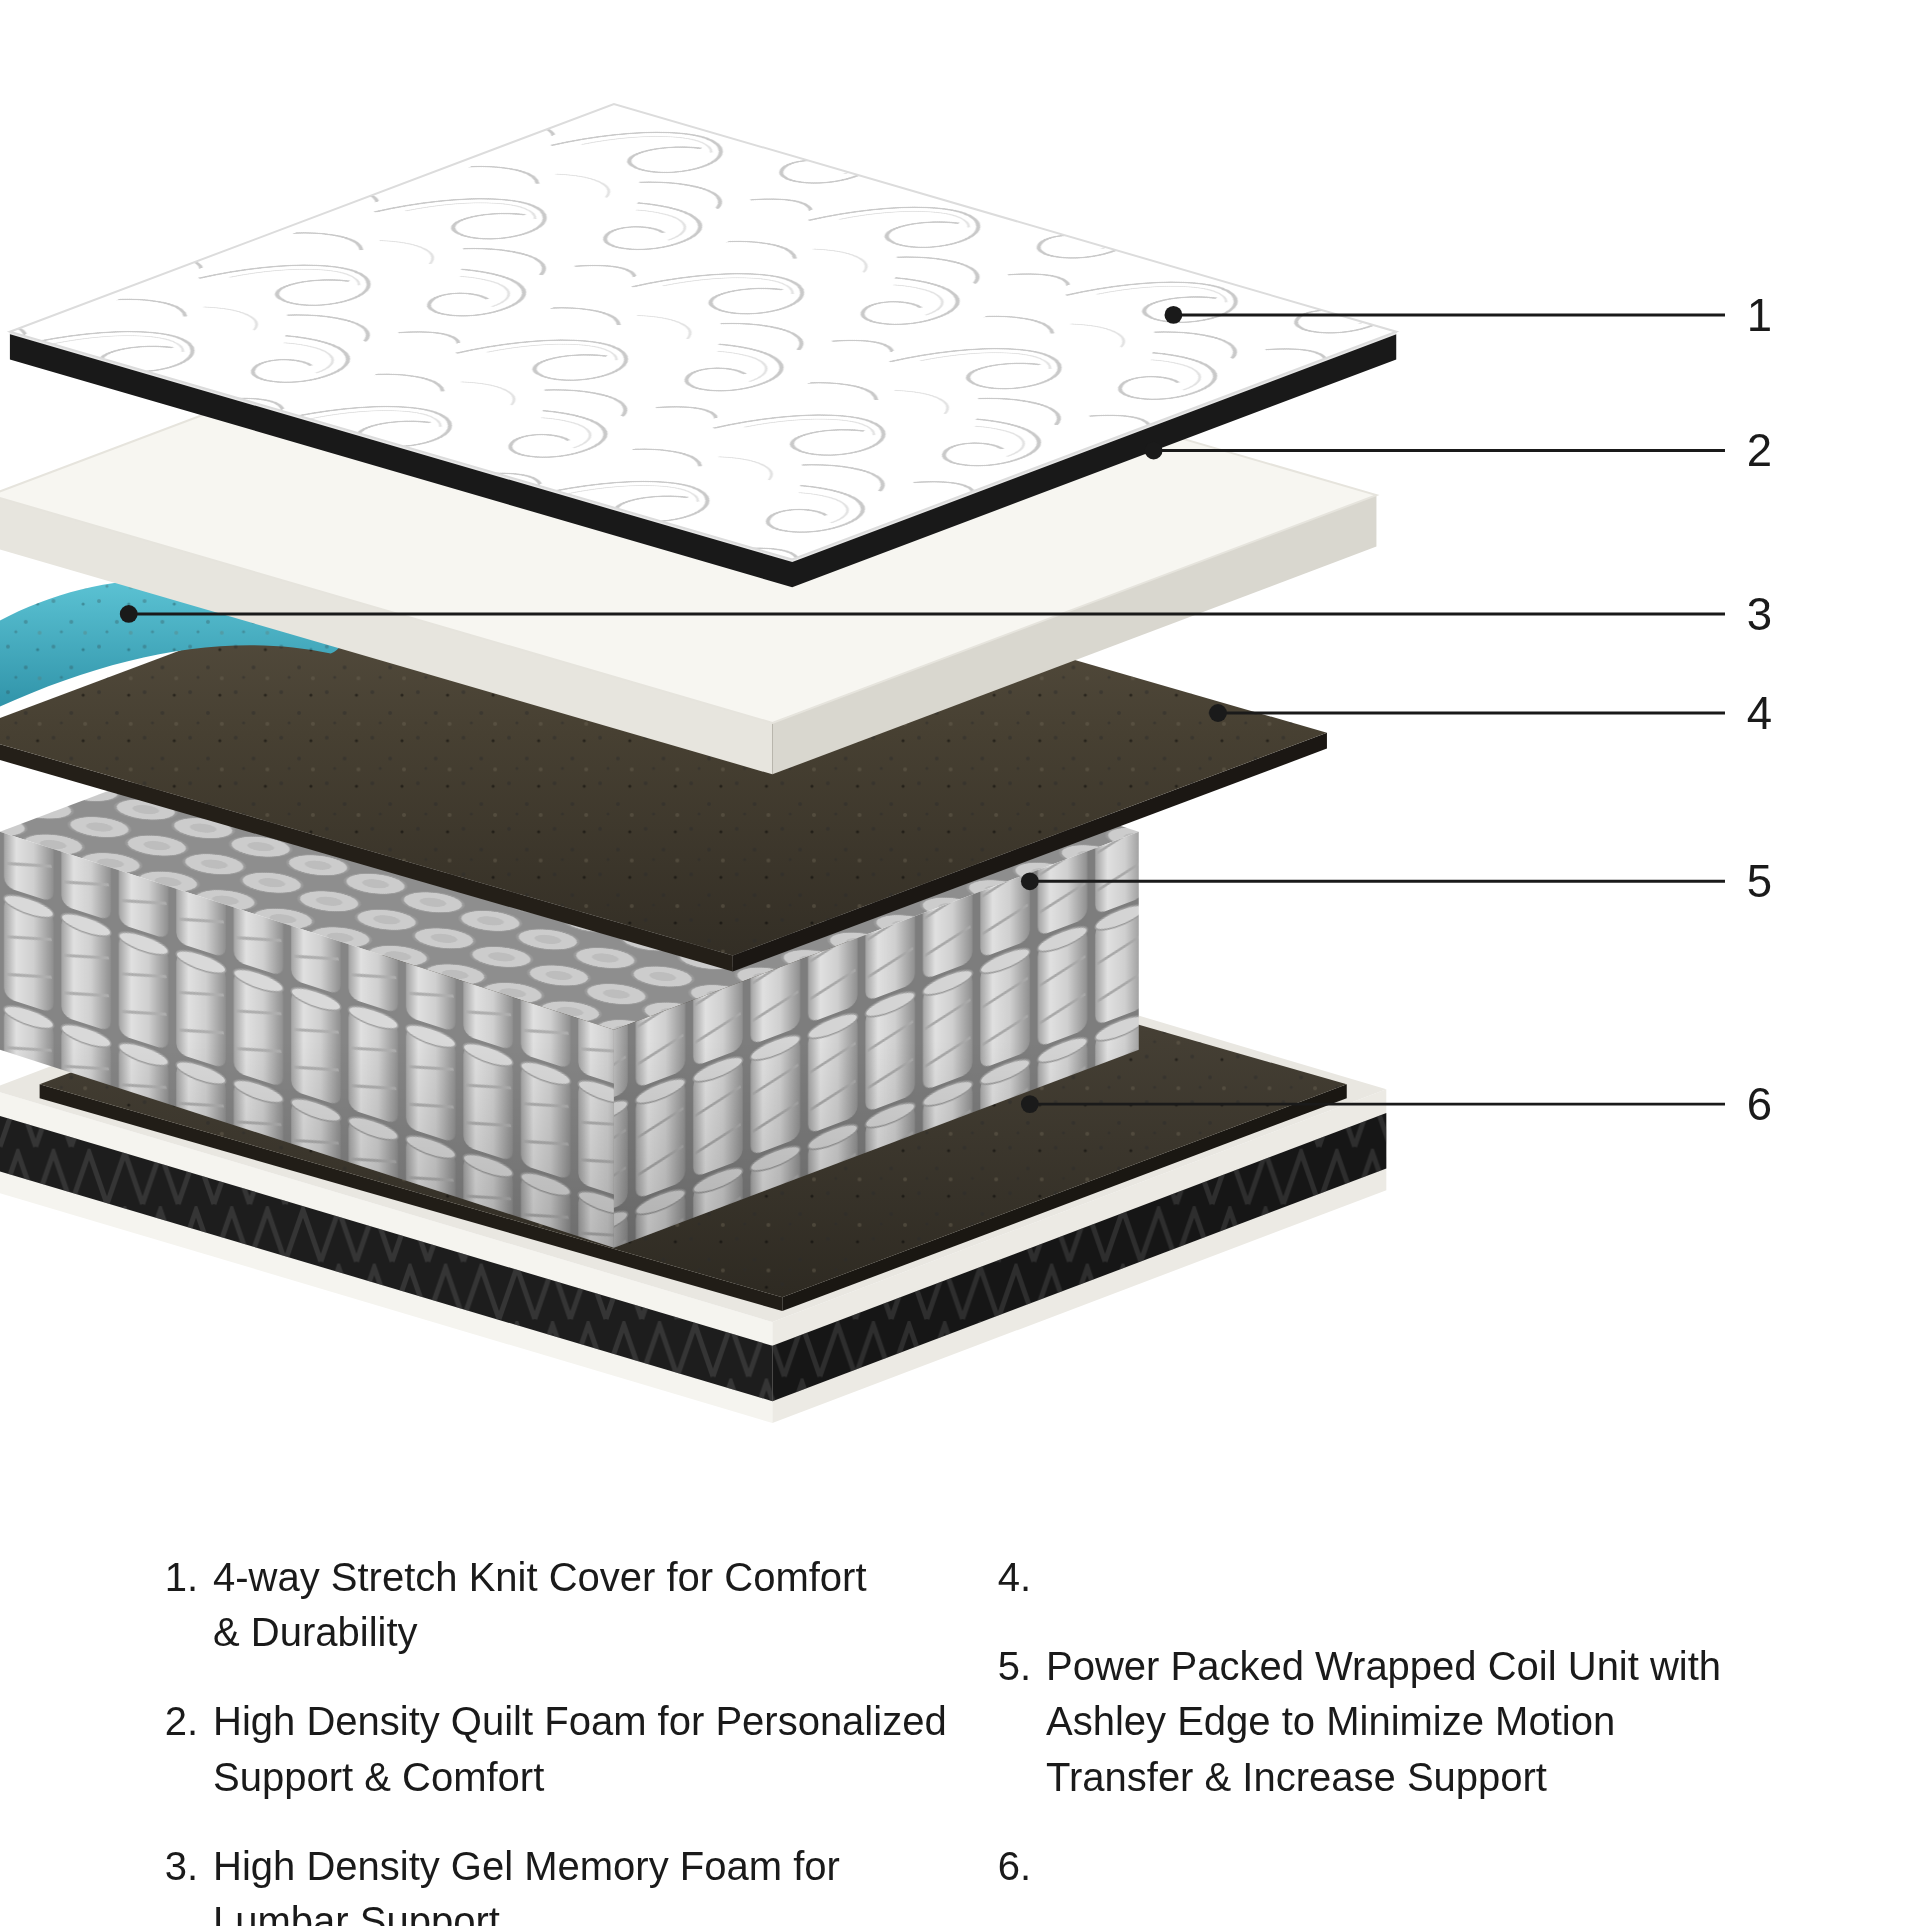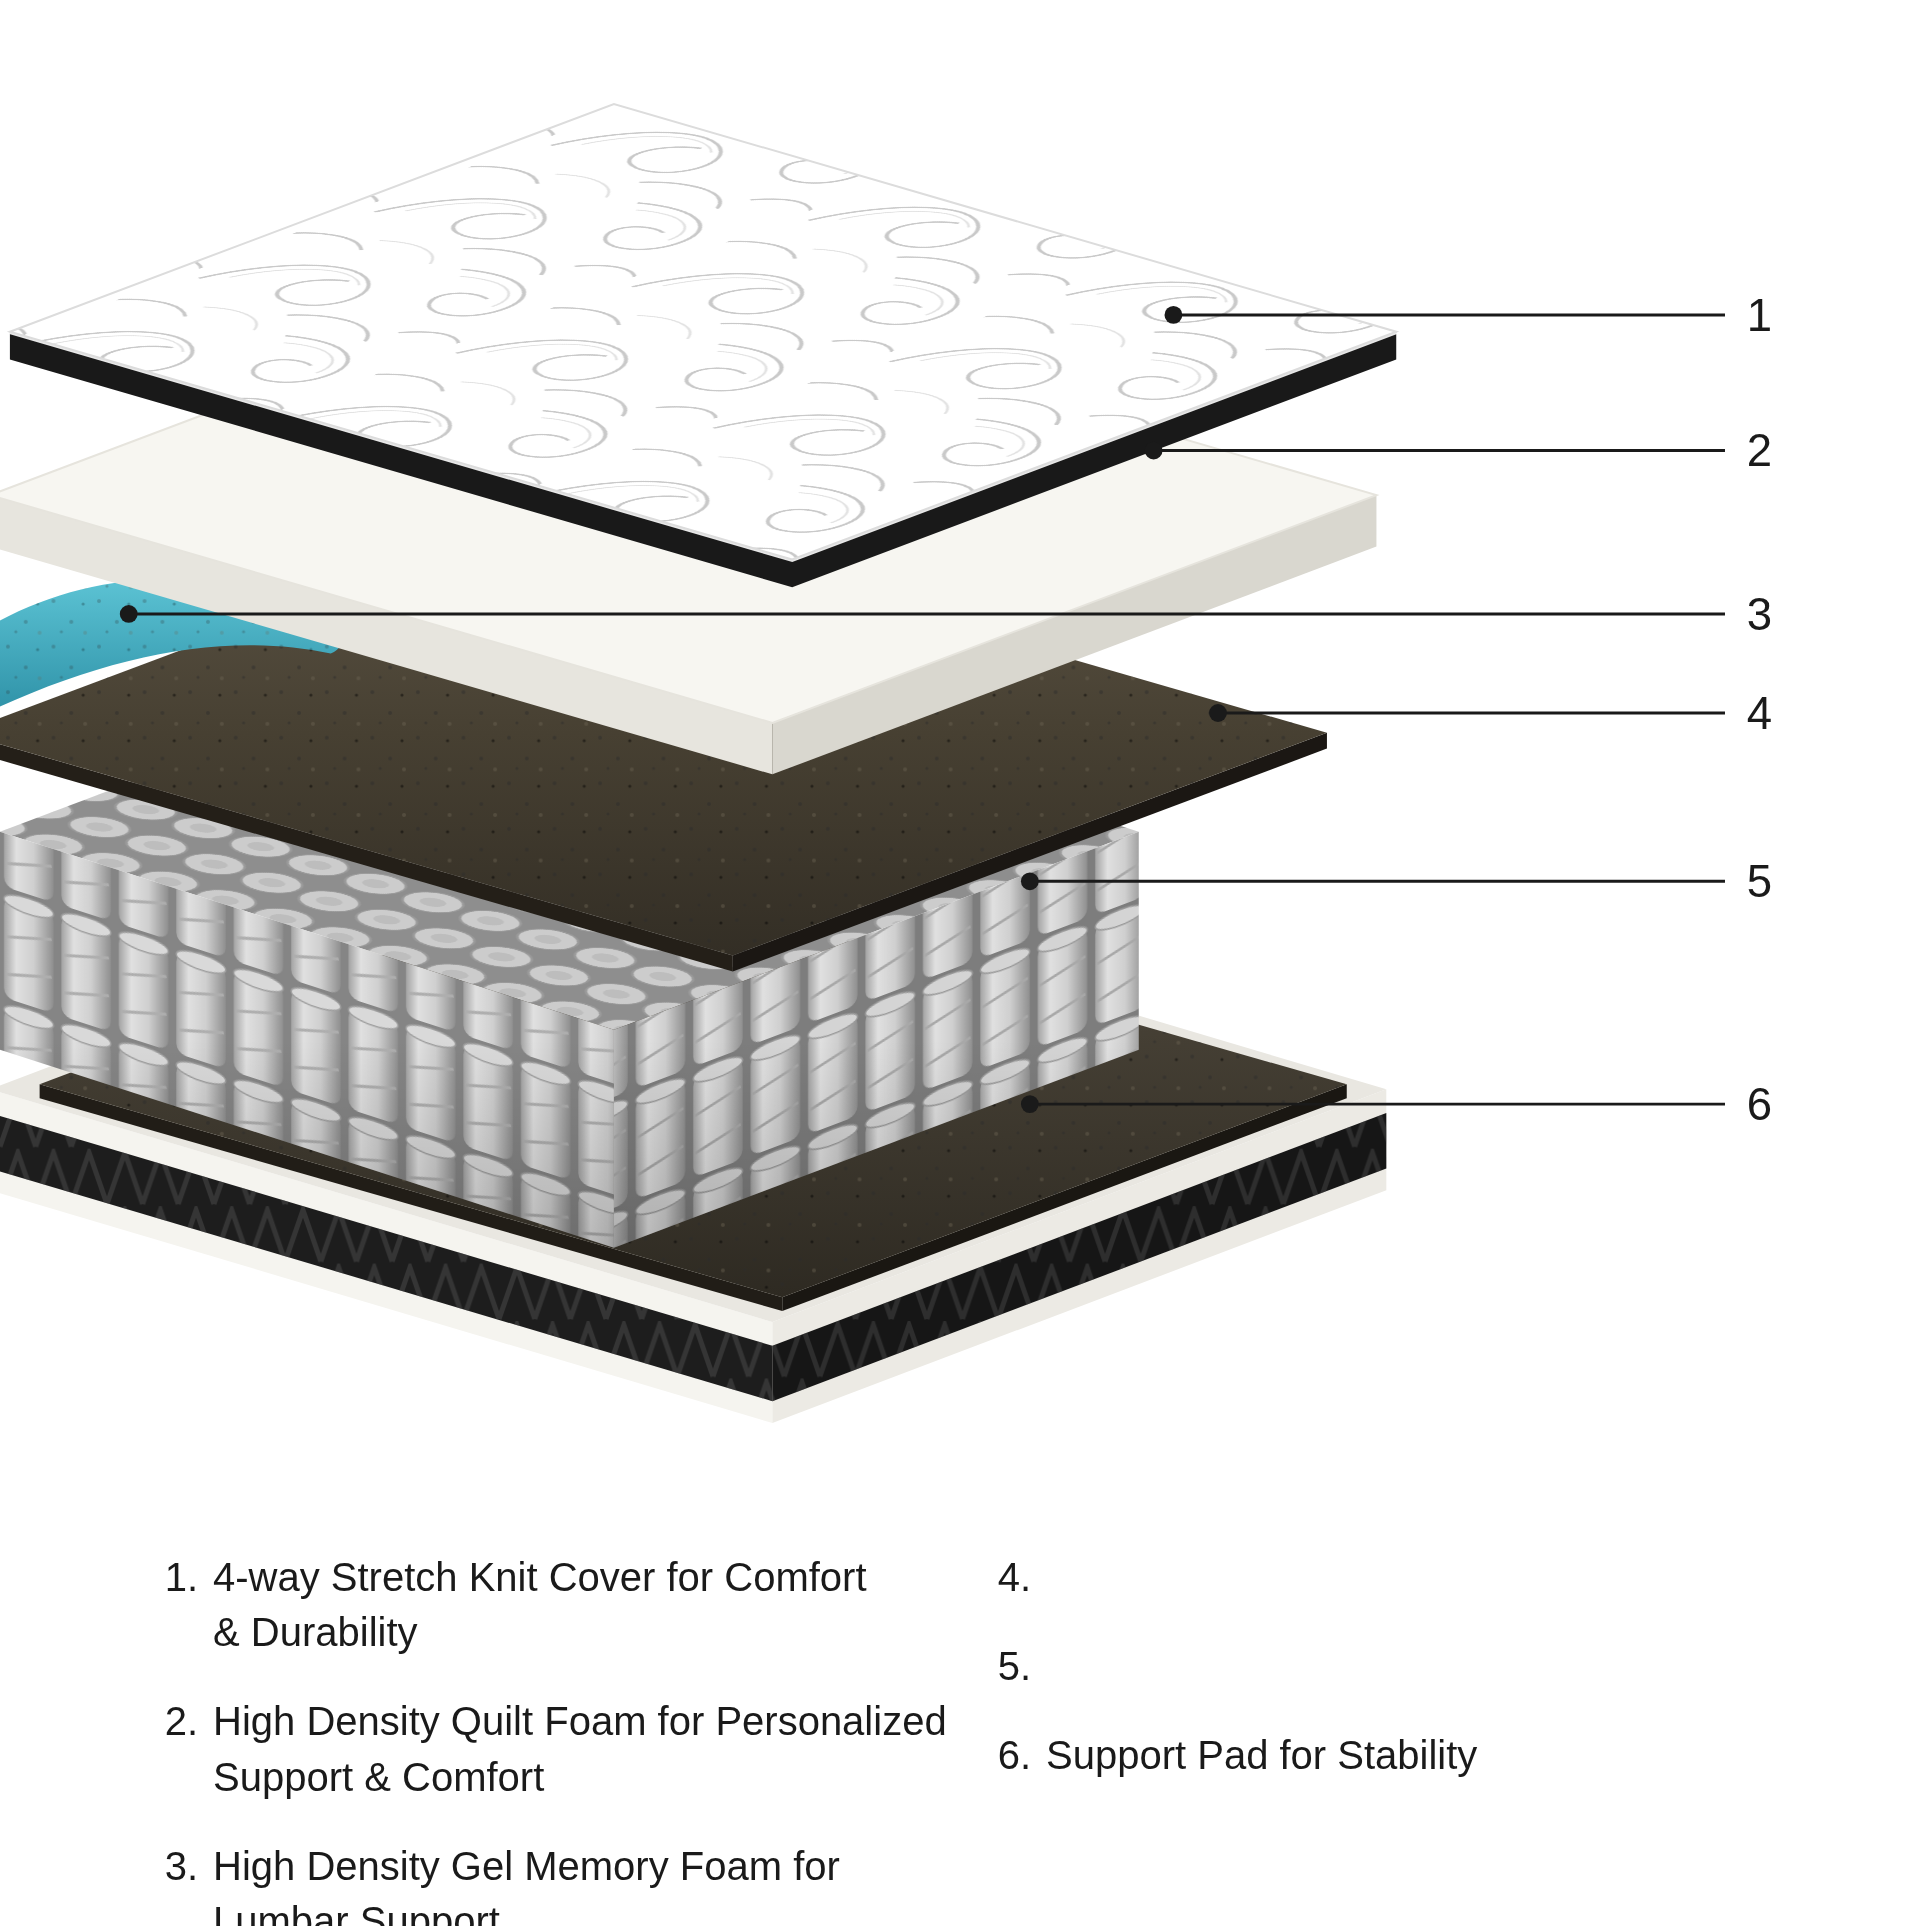--- a/index.html
+++ b/index.html
@@ -198,22 +198,24 @@
         <span class="legend-text">High Density Gel Memory Foam for
 Lumbar Support</span>
       </div>
     </div>
     <div class="legend-col right">
       <div class="legend-item">
         <span class="legend-num">4.</span>
       </div>
       <div class="legend-item">
         <span class="legend-num">5.</span>
+        <span class="legend-text">Power Packed Wrapped Coil Unit with
+Ashley Edge to Minimize Motion
+Transfer &amp; Increase Support</span>
       </div>
       <div class="legend-item">
         <span class="legend-num">6.</span>
-        <span class="legend-text">Support Pad for Stability</span>
       </div>
     </div>
   </div>
 
 </div>
 
 
 </body></html>

